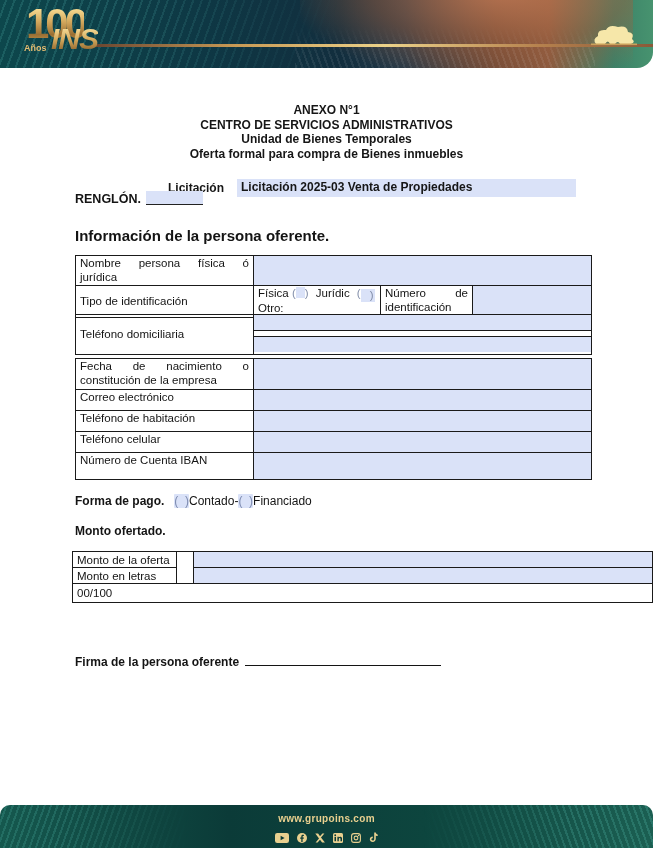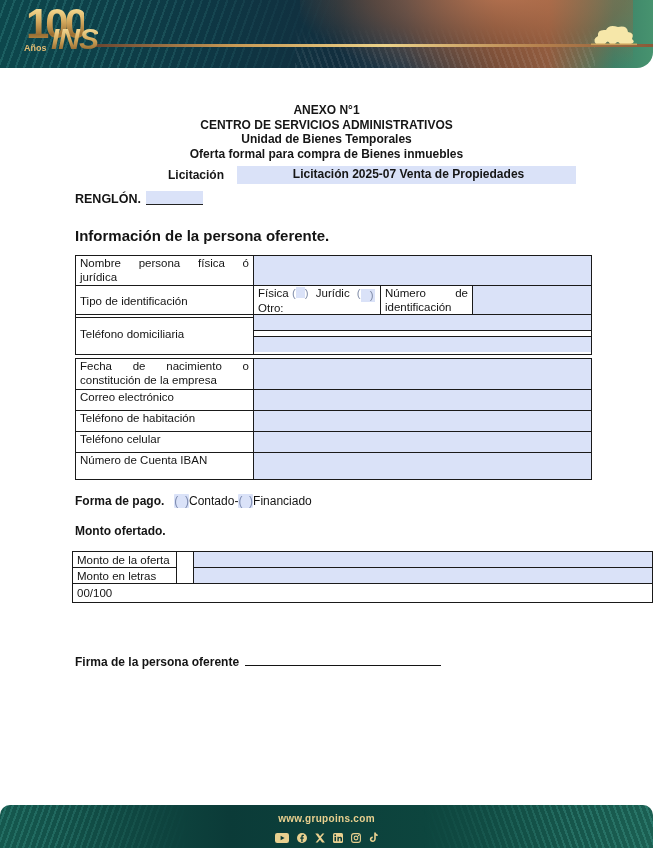--- a/index.html
+++ b/index.html
@@ -27,21 +27,21 @@
          -webkit-background-clip:text; background-clip:text; color:transparent; }
   .logo-anios { position:absolute; left:4px; top:41px; font-size:9px; font-weight:700; color:#e4bd72; }
   .logo-ins { position:absolute; left:31px; top:22px; font-size:30px; font-weight:800; font-style:italic; letter-spacing:-1px; line-height:1;
          background:linear-gradient(180deg,#f7e09c 10%,#d7ac60 50%,#9a6f33 85%);
          -webkit-background-clip:text; background-clip:text; color:transparent; }
   .tree { position:absolute; right:16px; top:24px; }
 
   
   .title { position:absolute; top:103px; left:0; width:653px; text-align:center;
            font-size:12px; font-weight:700; color:#161616; line-height:14.6px; }
-  .lic-line { display:flex; align-items:center; text-align:center; padding-left:168px; margin-top:5px; }
+  .lic-line { display:flex; align-items:center; text-align:left; padding-left:168px; margin-top:18px; }
   .lic-value { margin-left:13px; width:339px; background:#dae2f8; padding:1px 0 2px 4px; font-weight:700; }
 
   
   .renglon { position:absolute; top:191px; left:75px; font-size:12.5px; font-weight:700; }
   .renglon-field { display:inline-block; width:57px; height:14px; background:#dae2f8;
                    border-bottom:1.5px solid #222; margin-left:5px; vertical-align:-2px; }
 
   .info-heading { position:absolute; top:227px; left:75px; font-size:15px; font-weight:700; }
 
   
@@ -116,21 +116,21 @@
     </svg>
   </div>
 
   <div class="title">
     <div>ANEXO N°1</div>
     <div>CENTRO DE SERVICIOS ADMINISTRATIVOS</div>
     <div>Unidad de Bienes Temporales</div>
     <div>Oferta formal para compra de Bienes inmuebles</div>
     <div class="lic-line">
       <span>Licitación</span>
-      <span class="lic-value">Licitación 2025-07 Venta de Propiedades</span>
+      <span class="lic-value">Licitación 2025-03 Venta de Propiedades</span>
     </div>
   </div>
 
   <div class="renglon">
     <span>RENGLÓN.</span><span class="renglon-field"></span>
   </div>
 
   <div class="info-heading">Información de la persona oferente.</div>
 
   <table class="frm" style="top:255px;">

